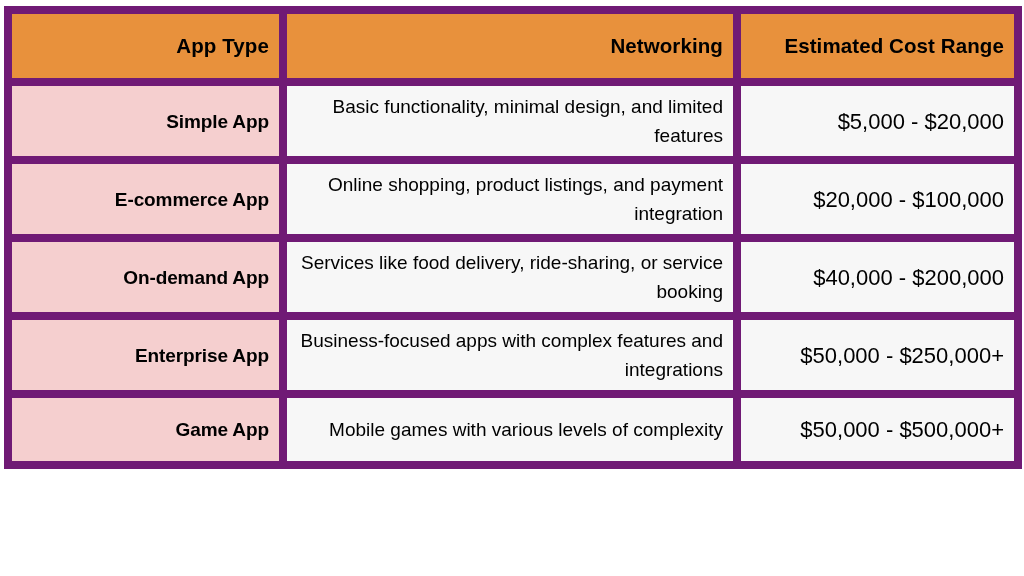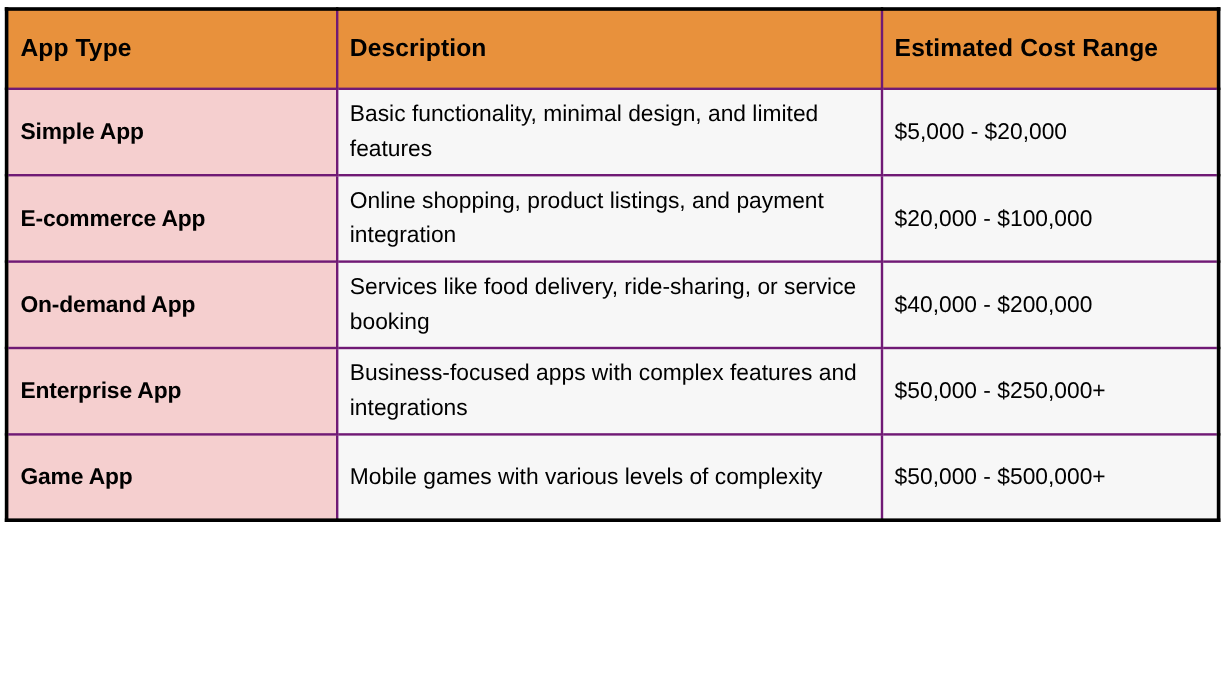--- a/index.html
+++ b/index.html
@@ -27,22 +27,22 @@
     border-collapse: collapse;
     table-layout: fixed;
     border: 3px solid #000000;
   }
   table.cost-table col.c-type  { width: 275px; }
   table.cost-table col.c-desc  { width: 454px; }
   table.cost-table col.c-cost  { width: 281px; }
 
   table.cost-table th,
   table.cost-table td {
-    border: 2px solid #701a75;
-    text-align: left;
+    border: 8px solid #701a75;
+    text-align: right;
     vertical-align: middle;
     padding: 6px 10px;
     color: #000000;
   }
 
   
   thead th {
     background: #e8913c;
     font-size: 20.5px;
     font-weight: bold;
@@ -66,42 +66,42 @@
     font-size: 19px;
     font-weight: normal;
     line-height: 29px;
     padding-left: 18px;
     padding-right: 18px;
   }
 
   
   td.cost-cell {
     background: #f7f7f7;
-    font-size: 19px;
+    font-size: 22px;
     font-weight: normal;
     line-height: 27px;
   }
 
   tbody tr { height: 71px; }
   tbody tr.tall { height: 75px; }
 </style>
 </head>
 <body>
 
 <div class="page">
   <table class="cost-table">
     <colgroup>
       <col class="c-type">
       <col class="c-desc">
       <col class="c-cost">
     </colgroup>
     <thead>
       <tr>
         <th>App Type</th>
-        <th>Description</th>
+        <th>Networking</th>
         <th>Estimated Cost Range</th>
       </tr>
     </thead>
     <tbody>
       <tr>
         <td class="type-cell">Simple App</td>
         <td class="desc-cell">Basic functionality, minimal design, and limited features</td>
         <td class="cost-cell">$5,000 - $20,000</td>
       </tr>
       <tr>

